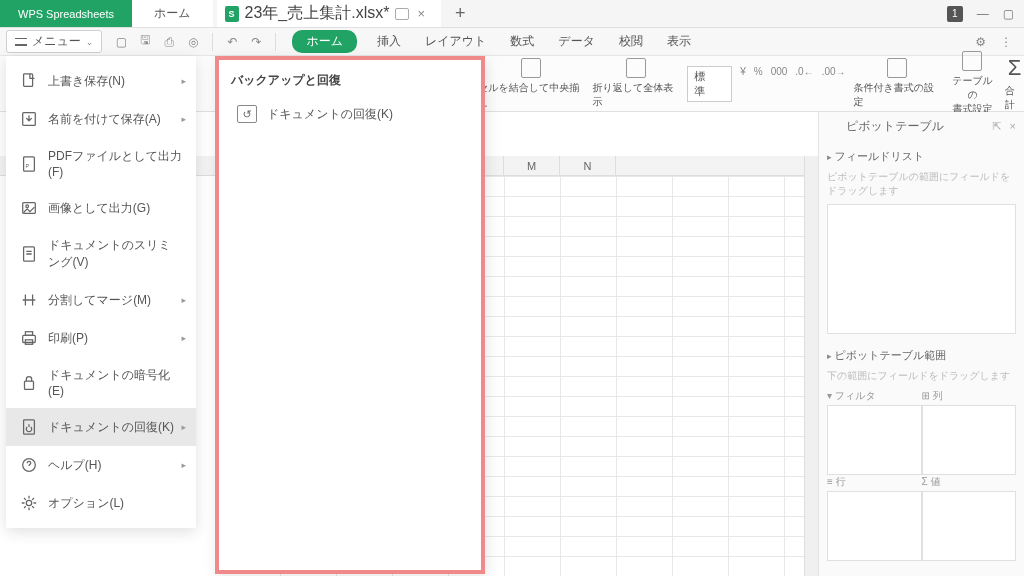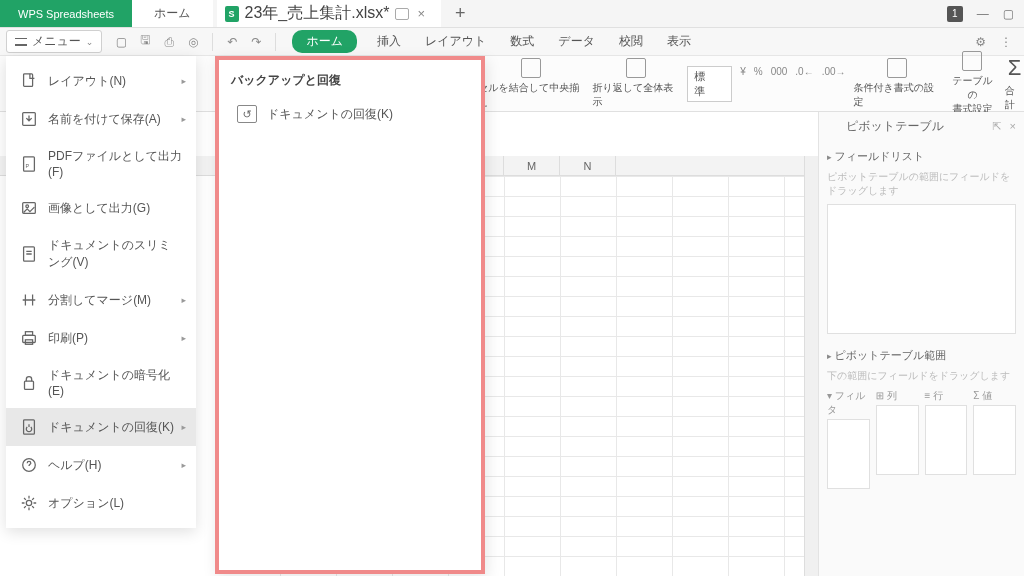--- a/index.html
+++ b/index.html
@@ -58,21 +58,21 @@
 .scroll-right { position: absolute; top: 44px; right: 0; width: 14px; bottom: 0; background: #f0f0f0; border-left: 1px solid #ddd; }
 
 
 .pivot { width: 206px; background: #fafafa; border-left: 1px solid #e3e3e3; padding: 6px 8px; display: flex; flex-direction: column; gap: 6px; }
 .pivot-head { display: flex; align-items: center; justify-content: space-between; font-size: 12px; color: #666; margin-left: 19px; }
 .pivot-head .ctrls { display: flex; gap: 8px; color: #aaa; font-size: 11px; }
 .pivot-sec-title { color: #666; font-size: 11px; margin-top: 8px; }
 .pivot-sec-title::before { content: "▸"; font-size: 9px; color: #888; margin-right: 3px; }
 .placeholder-txt { color: #bbb; font-size: 10px; }
 .field-box { border: 1px solid #e0e0e0; background: #fff; height: 130px; }
-.drop-grid { display: grid; grid-template-columns: 1fr 1fr 1fr 1fr; gap: 6px; }
+.drop-grid { display: grid; grid-template-columns: 1fr 1fr; }
 .drop-cell { display: flex; flex-direction: column; gap: 2px; }
 .drop-cell .lbl { font-size: 10px; color: #999; }
 .drop-cell .box { border: 1px solid #e0e0e0; background: #fff; height: 70px; }
 
 
 .file-menu { position: absolute; top: 56px; left: 6px; width: 190px; background: #fff; box-shadow: 0 4px 14px rgba(0,0,0,0.12); z-index: 10; padding: 6px 0; }
 .fm-item { display: flex; align-items: center; gap: 10px; padding: 10px 14px; color: #555; position: relative; cursor: pointer; }
 .fm-item.highlight { background: #e8e8e8; }
 .fm-item .fm-ico { width: 18px; height: 18px; display: block; flex-shrink: 0; }
 .fm-item .arrow { position: absolute; right: 10px; color: #999; font-size: 9px; }
@@ -221,21 +221,21 @@
     </div>
   </div>
 </div>
 
 <div class="file-menu" id="file-menu">
     <div class="fm-item">
       <svg class="fm-ico" viewBox="0 0 20 20">
         <rect x="4" y="2" width="10" height="14" rx="1"></rect>
         <path d="M11 2v5h5"></path>
       </svg>
-      <span>レイアウト(N)</span>
+      <span>上書き保存(N)</span>
       <span class="arrow">▸</span>
     </div>
     <div class="fm-item">
       <svg class="fm-ico" viewBox="0 0 20 20">
         <rect x="3" y="3" width="14" height="14" rx="1"></rect>
         <path d="M10 6v6M7 9l3 3 3-3"></path>
       </svg>
       <span>名前を付けて保存(A)</span>
       <span class="arrow">▸</span>
     </div>

